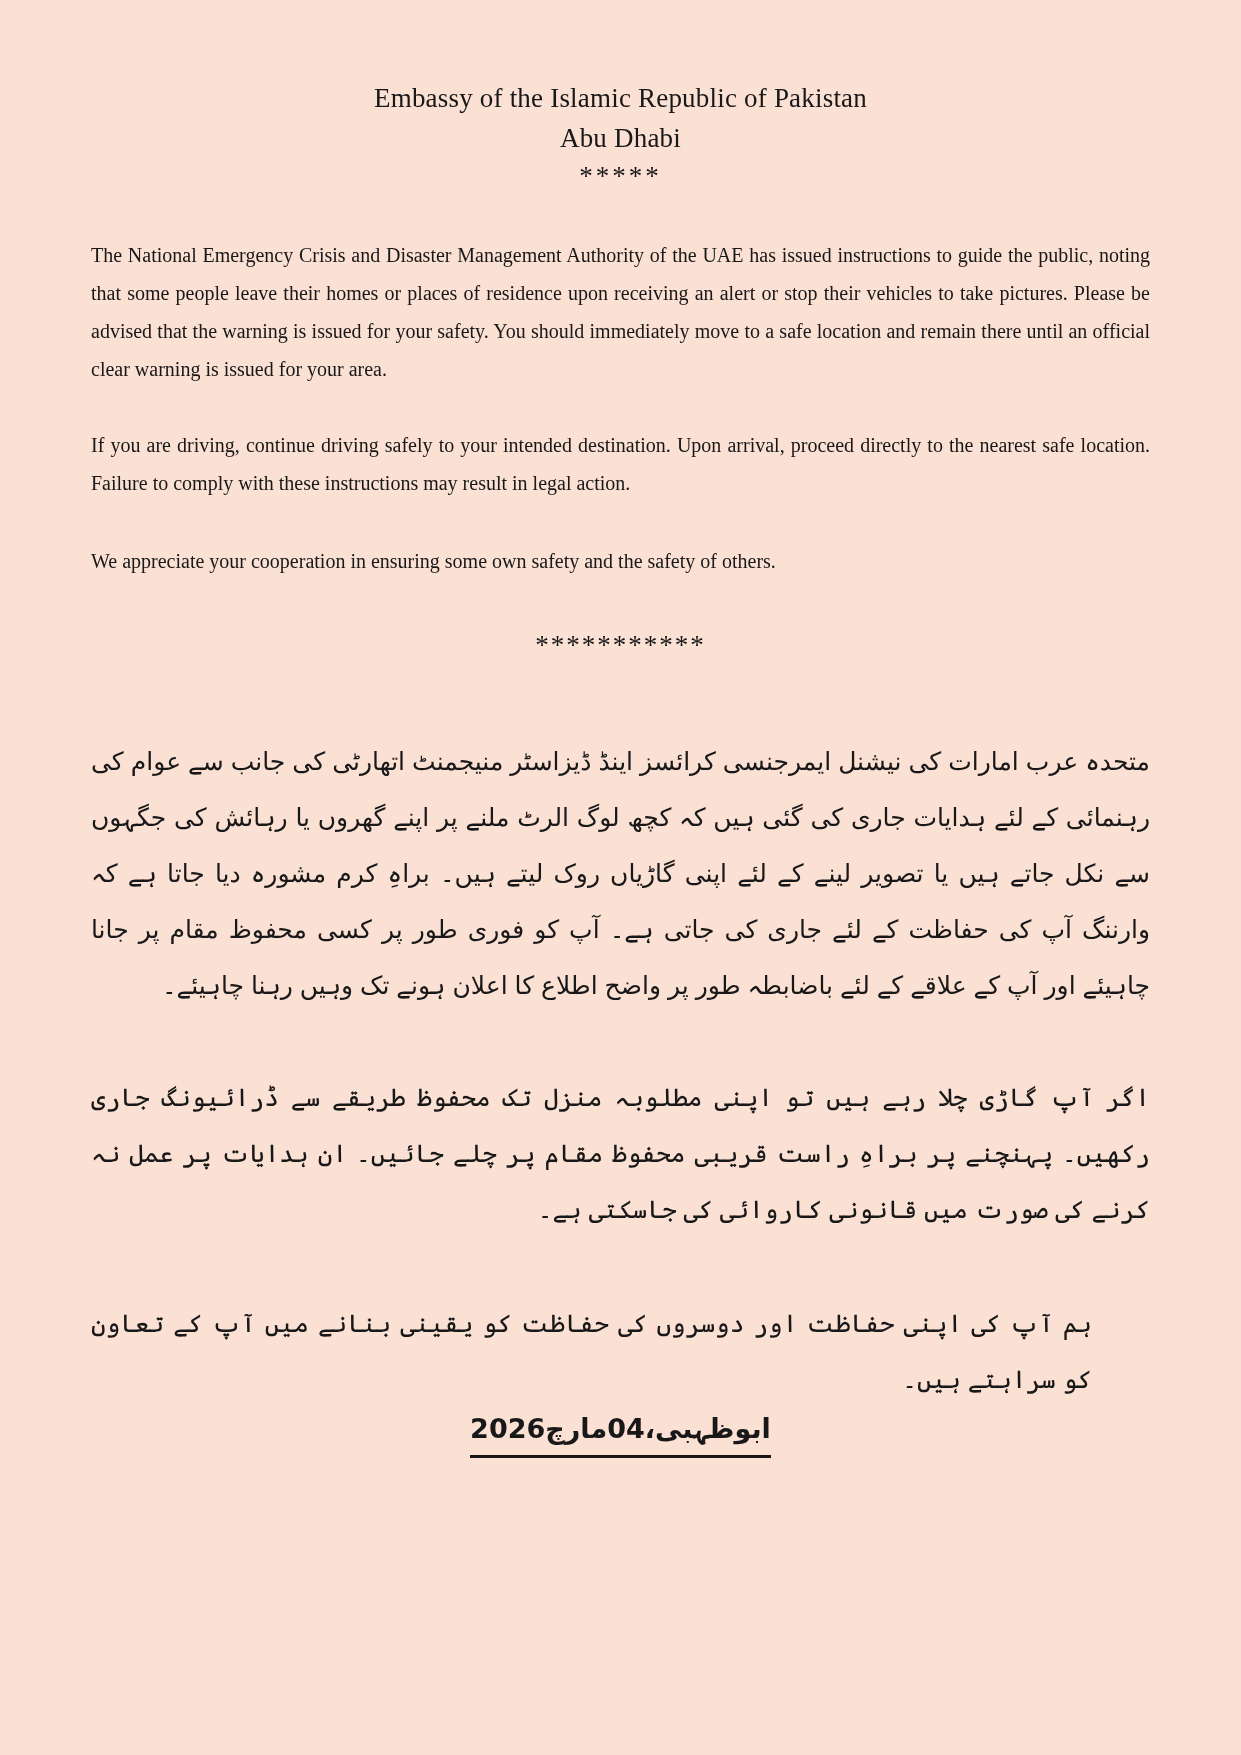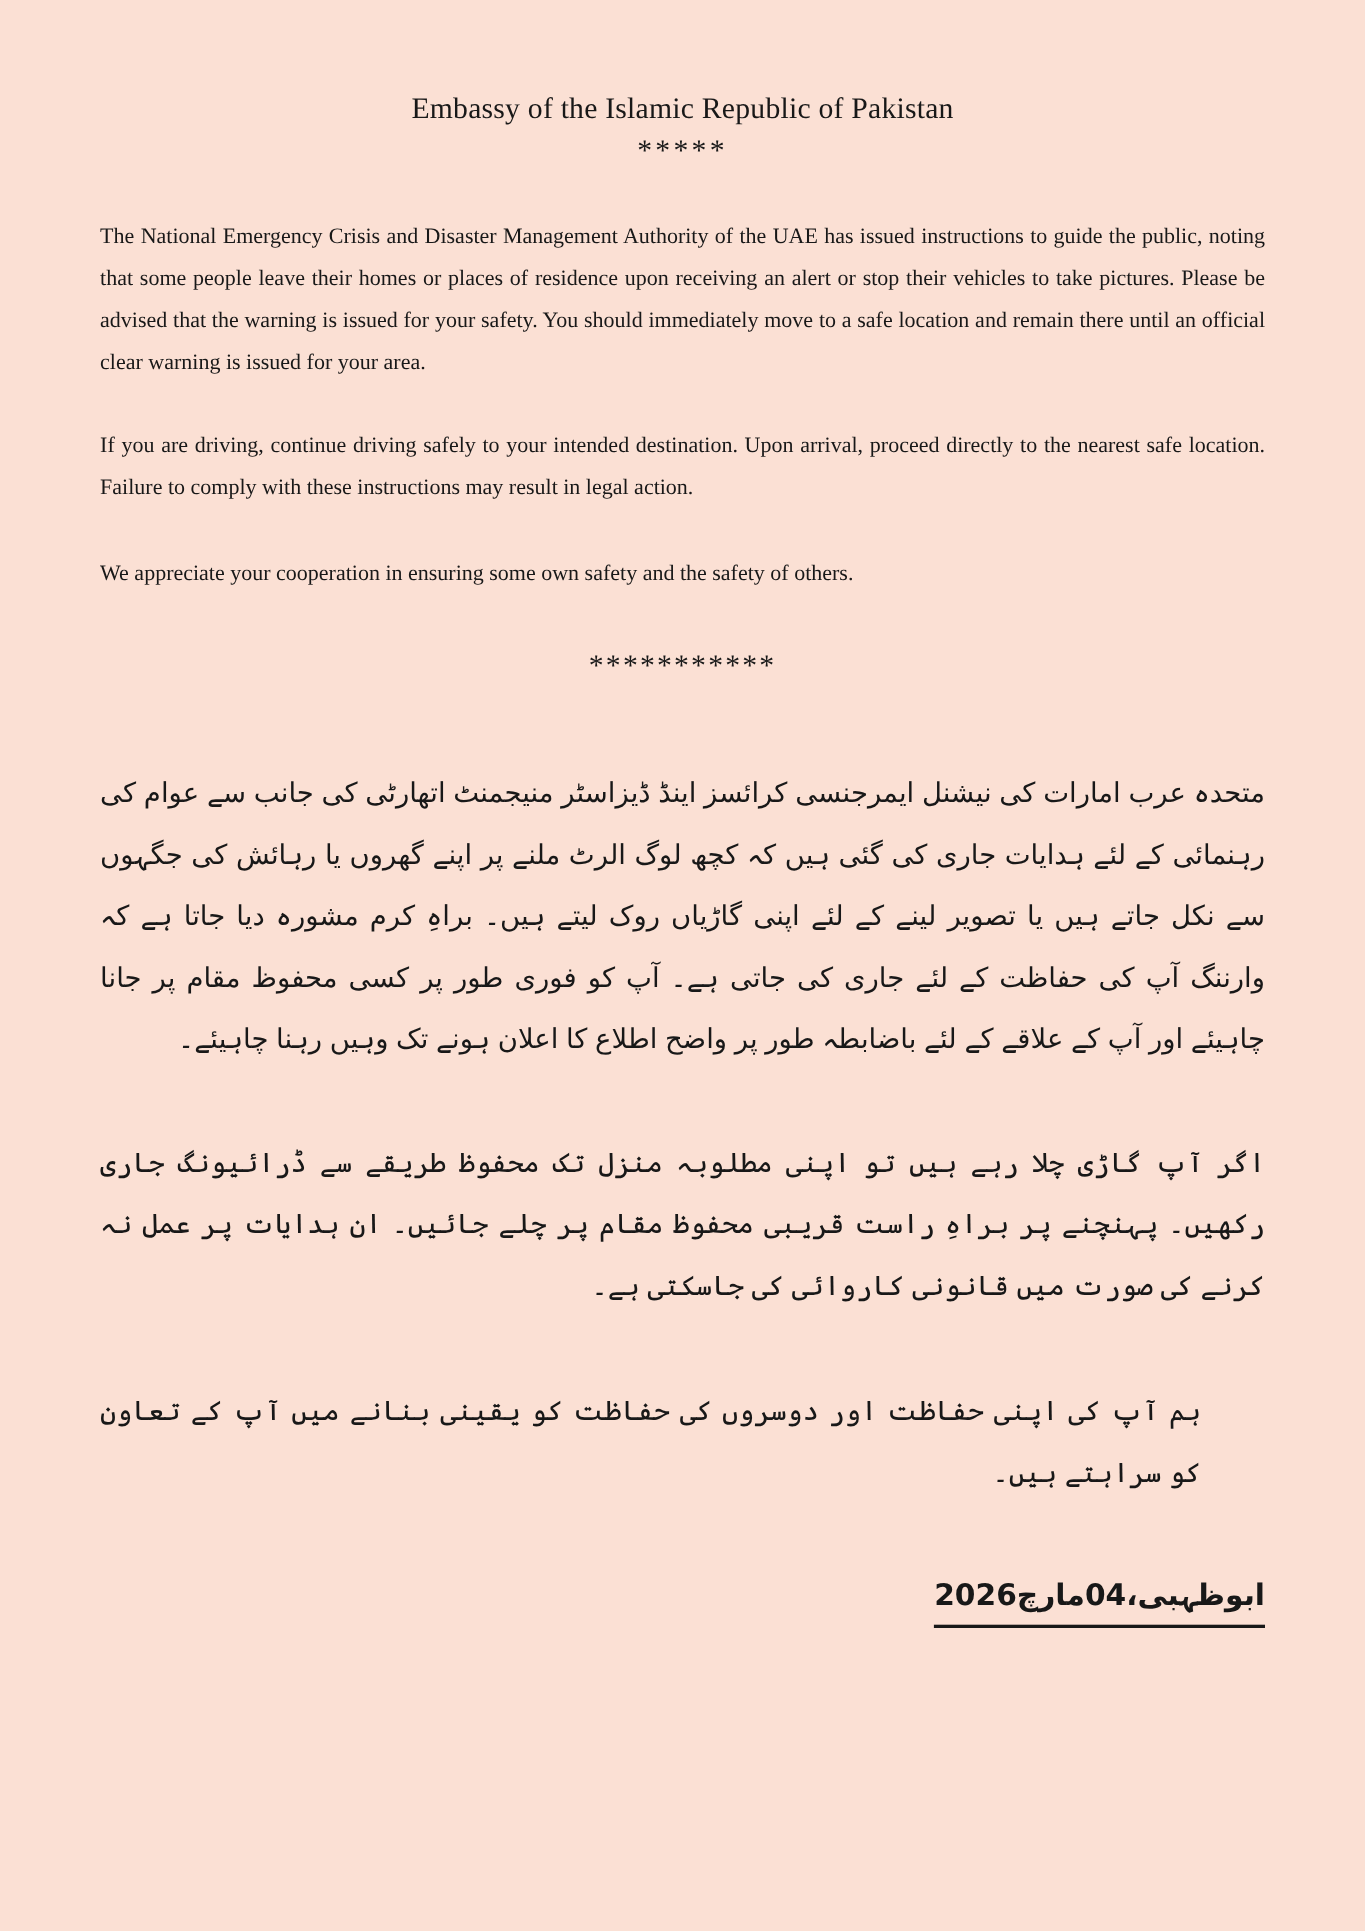--- a/index.html
+++ b/index.html
@@ -64,41 +64,41 @@
     text-align: justify;
   }
   .ur-para.u1 { margin-top: 72px; }
   .ur-para.u2 { margin-top: 56px; }
   .ur-para.u3 {
     margin-top: 58px;
     padding-right: 58px;
   }
   
   .date-row {
-    margin-top: 62px;
     direction: rtl;
-    text-align: right;
+    text-align: center;
   }
   .date-line {
     display: inline-block;
     font-family: "DejaVu Sans", sans-serif;
     font-weight: bold;
     font-size: 27px;
     line-height: 44px;
     border-bottom: 3px solid #181818;
     padding-bottom: 4px;
   }
 </style>
 </head>
 <body>
 
 <div class="page">
 
   <div class="doc-header">
     <div class="title">Embassy of the Islamic Republic of Pakistan</div>
+    <div class="subtitle">Abu Dhabi</div>
     <div class="stars">*****</div>
   </div>
 
   <p class="en-para p1">The National Emergency Crisis and Disaster Management Authority of the UAE has issued instructions to guide the public, noting that some people leave their homes or places of residence upon receiving an alert or stop their vehicles to take pictures. Please be advised that the warning is issued for your safety. You should immediately move to a safe location and remain there until an official clear warning is issued for your area.</p>
 
   <p class="en-para p2">If you are driving, continue driving safely to your intended destination. Upon arrival, proceed directly to the nearest safe location. Failure to comply with these instructions may result in legal action.</p>
 
   <p class="en-para p3">We appreciate your cooperation in ensuring some own safety and the safety of others.</p>
 
   <div class="mid-sep">***********</div>

